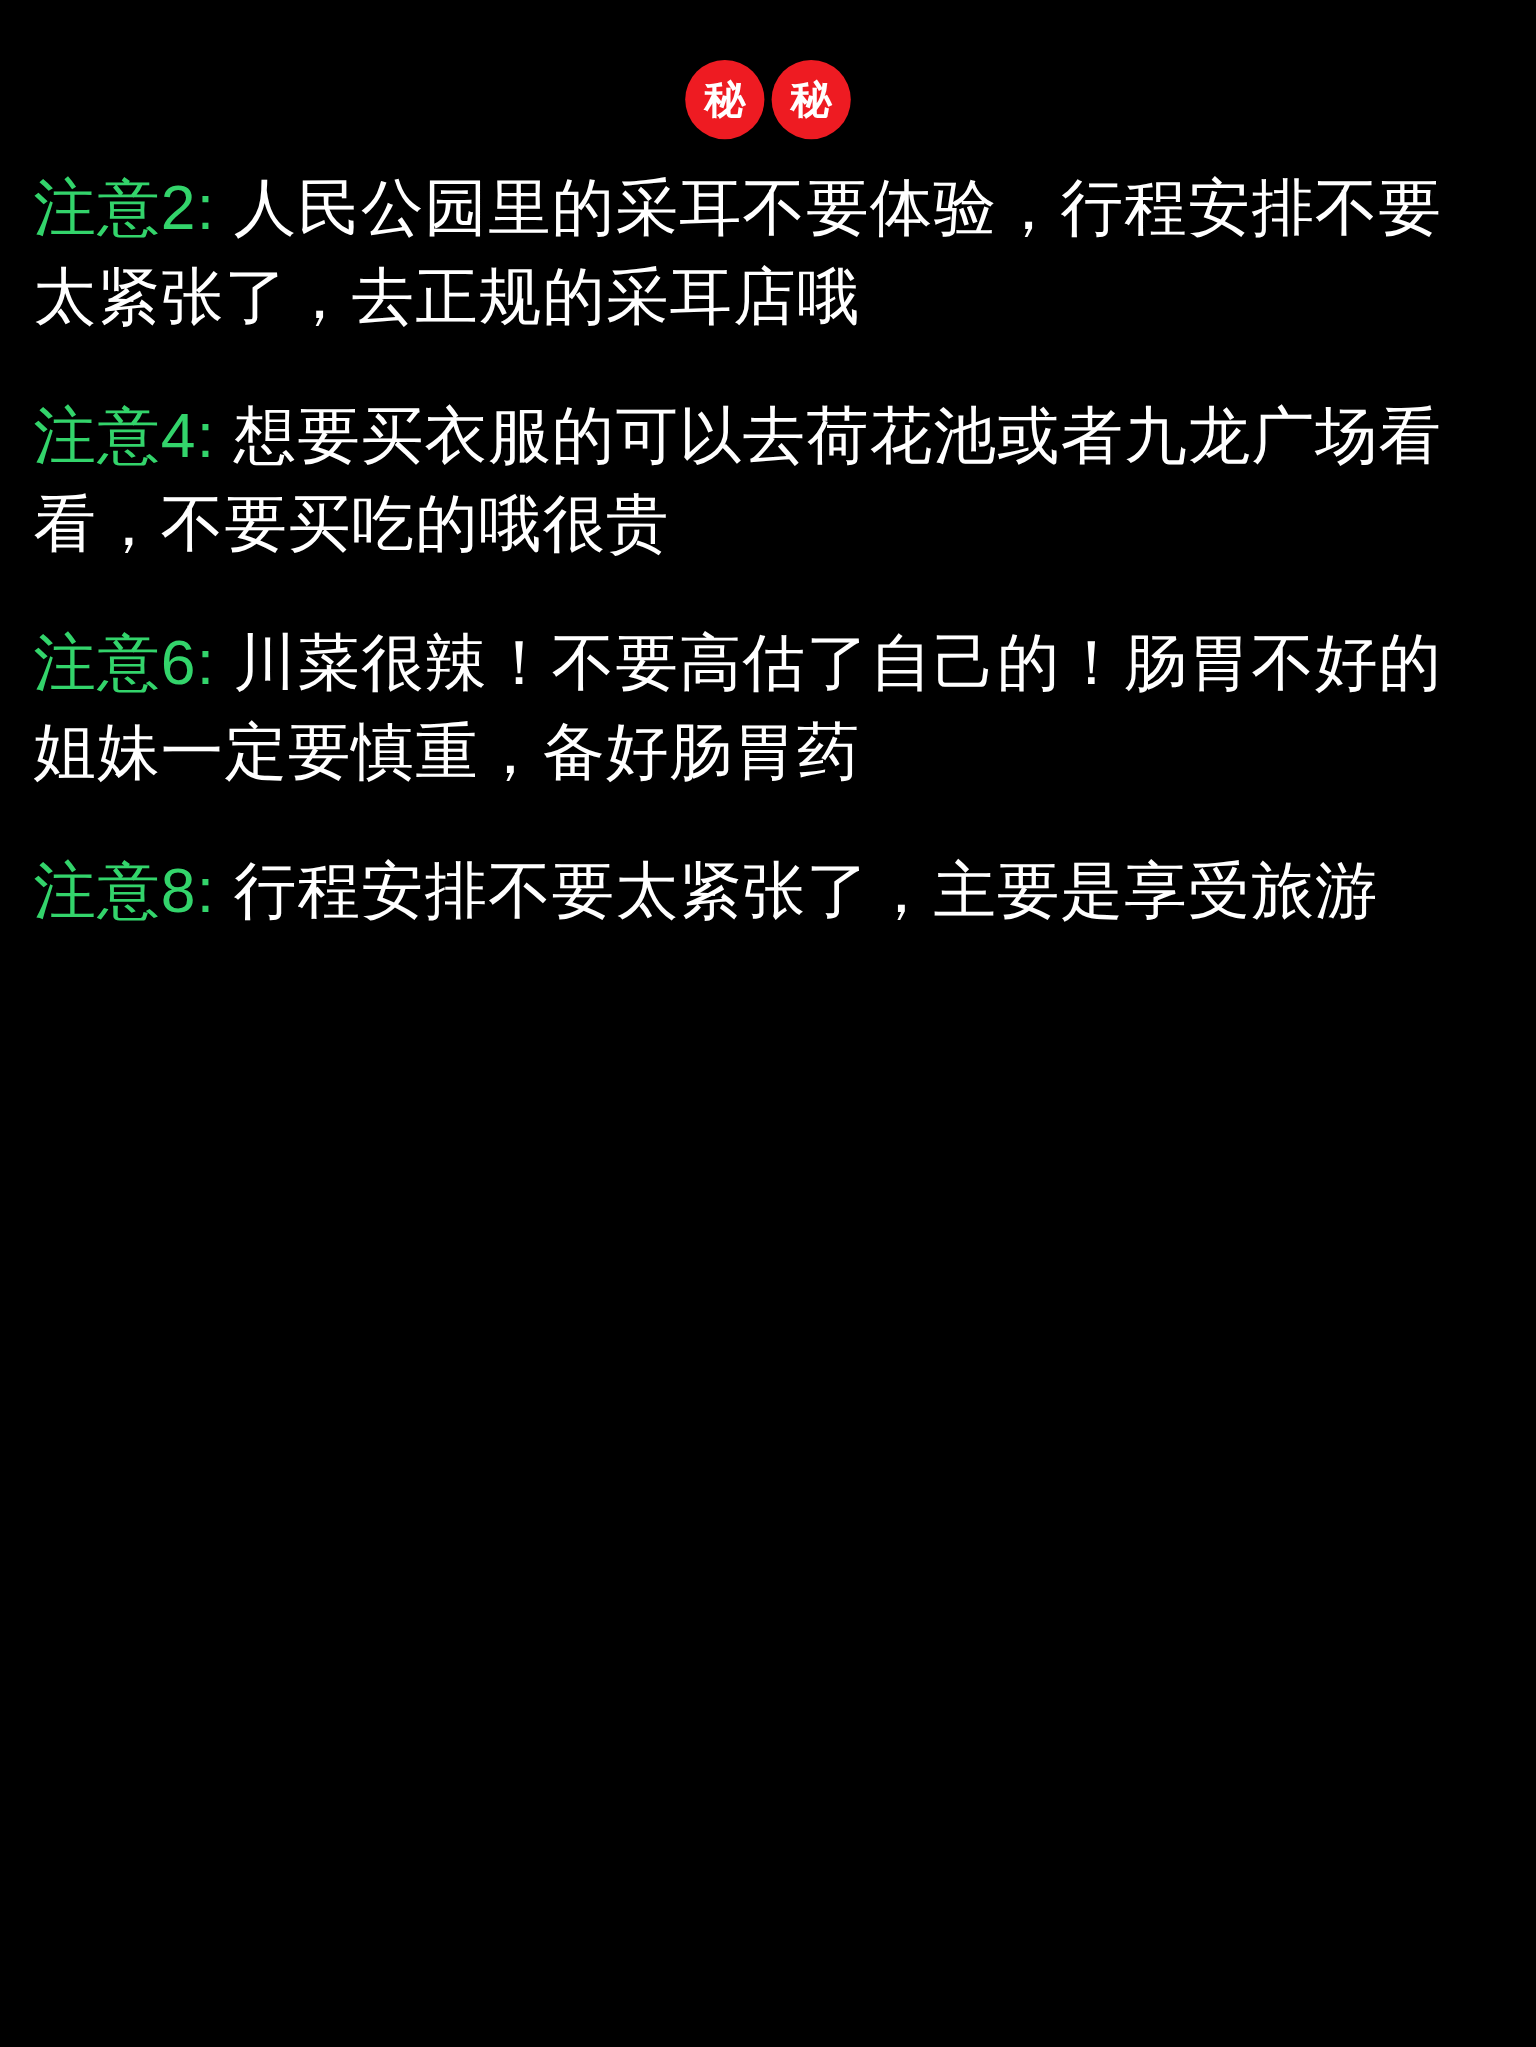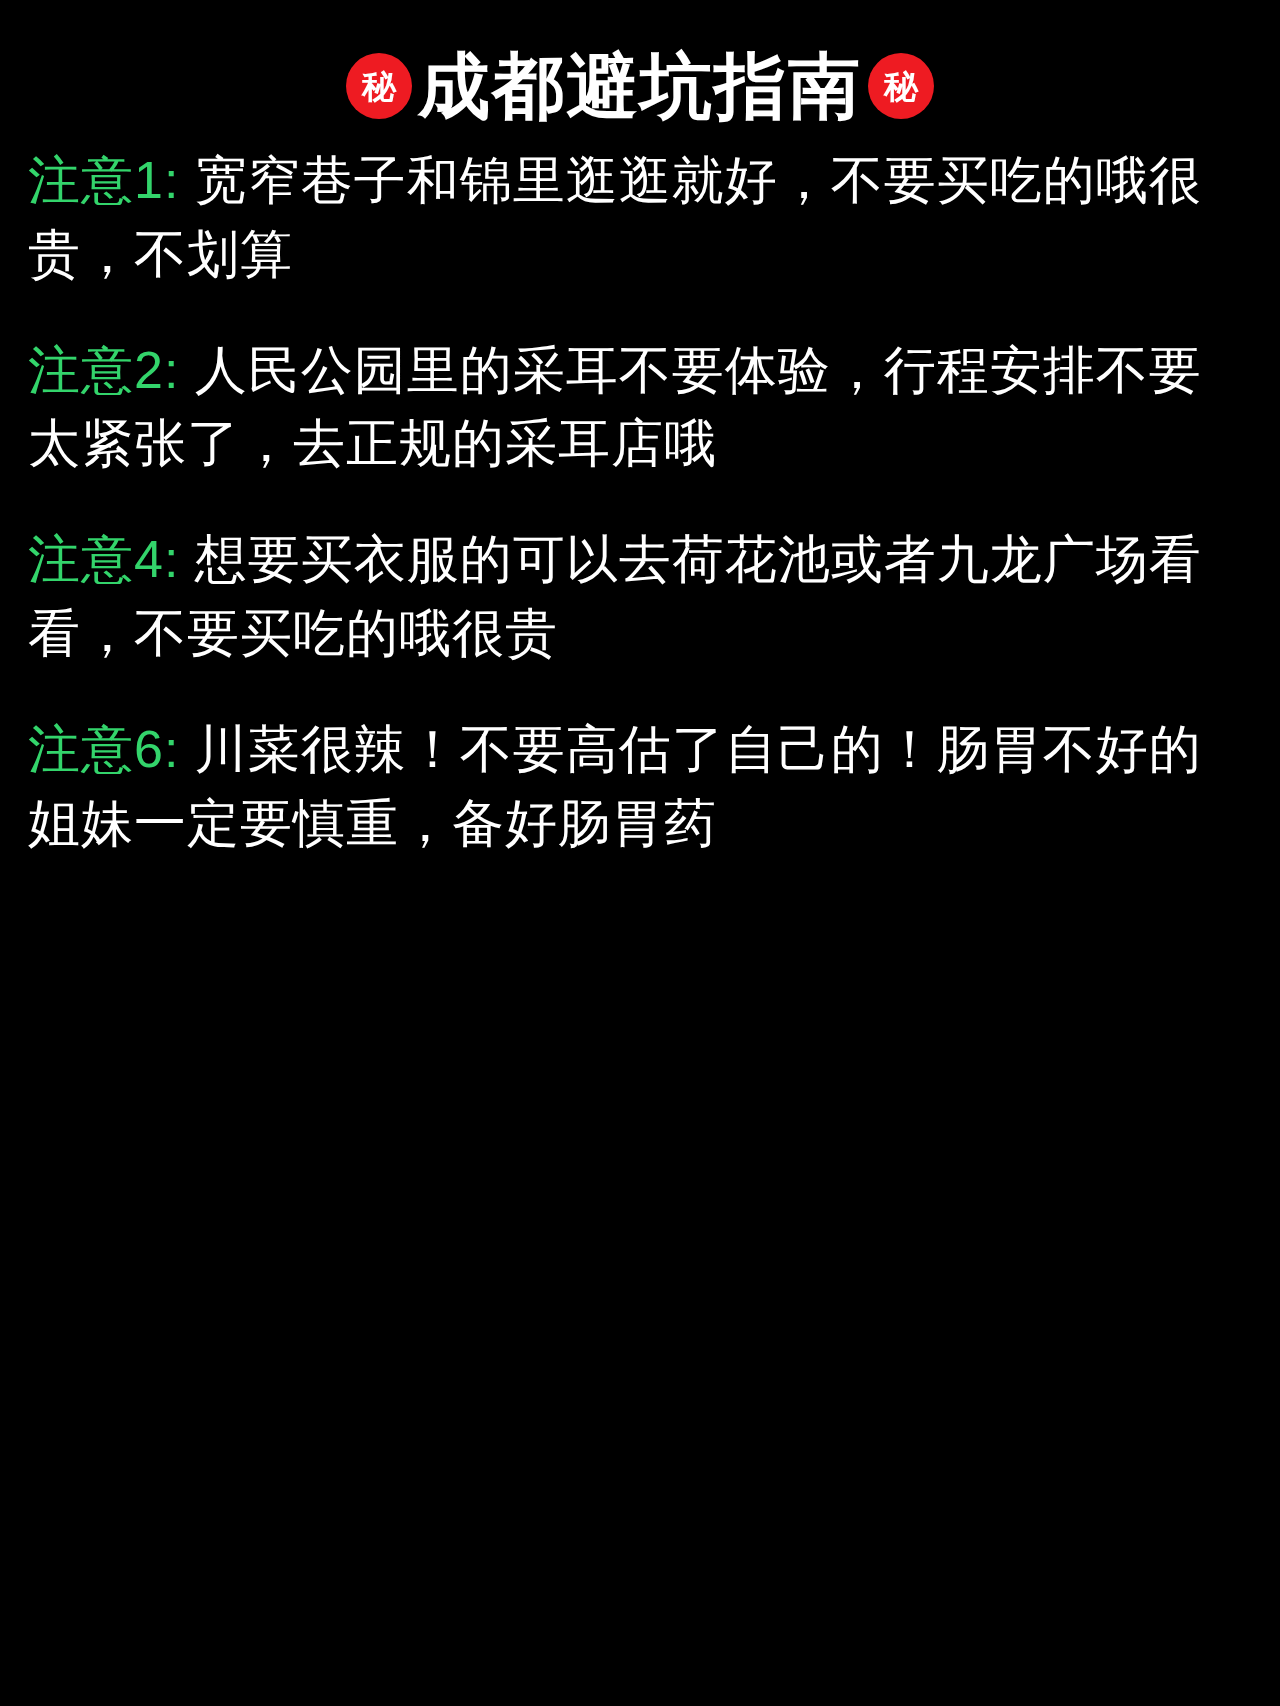--- a/index.html
+++ b/index.html
@@ -77,44 +77,43 @@
     font-weight: 400;
   }
 </style>
 </head>
 <body>
 
 <div class="page">
 
   <div class="title-row">
     <span class="seal">秘</span>
-    <span class="title-text">成都避坑指南</span>
     <span class="seal">秘</span>
   </div>
 
   <div class="tips">
 
-    <p class="tip">
-      <span class="tip-label">注意1:</span>
-      <span class="tip-body">宽窄巷子和锦里逛逛就好，不要买吃的哦很贵，不划算</span>
-    </p>
 
     <p class="tip">
       <span class="tip-label">注意2:</span>
       <span class="tip-body">人民公园里的采耳不要体验，行程安排不要太紧张了，去正规的采耳店哦</span>
     </p>
 
 
     <p class="tip">
       <span class="tip-label">注意4:</span>
       <span class="tip-body">想要买衣服的可以去荷花池或者九龙广场看看，不要买吃的哦很贵</span>
     </p>
 
 
     <p class="tip">
       <span class="tip-label">注意6:</span>
       <span class="tip-body">川菜很辣！不要高估了自己的！肠胃不好的姐妹一定要慎重，备好肠胃药</span>
     </p>
 
 
+    <p class="tip">
+      <span class="tip-label">注意8:</span>
+      <span class="tip-body">行程安排不要太紧张了，主要是享受旅游</span>
+    </p>
 
   </div>
 </div>
 
 </body></html>

